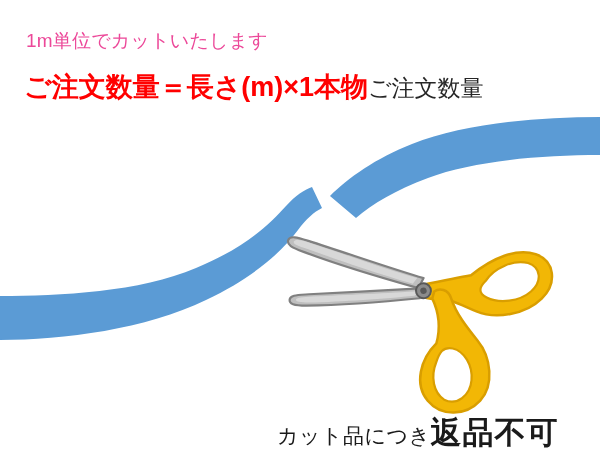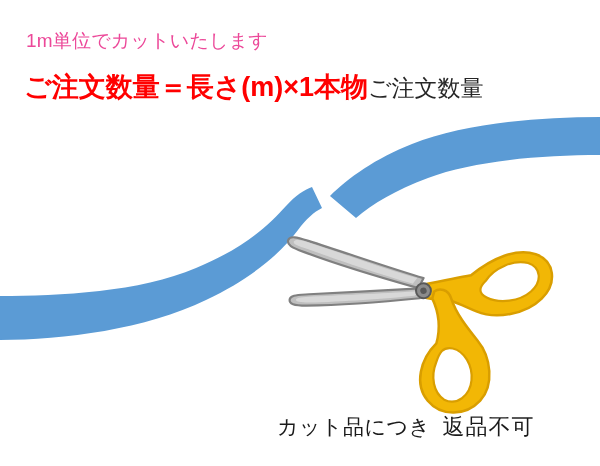--- a/index.html
+++ b/index.html
@@ -52,24 +52,23 @@
     top: 412px;
     white-space: nowrap;
     color: #1a1a1a;
   }
   .txt-bottom .small {
     font-size: 21px;
     letter-spacing: 0.5px;
     margin-top: 32px;
   }
   .txt-bottom .big {
-    font-size: 22px;
-    font-weight: normal;
+    font-size: 31px;
+    font-weight: bold;
     letter-spacing: 1px;
-    margin-left: 12px;
   }
   
   #art {
     position: absolute;
     left: 0;
     top: 0;
     width: 600px;
     height: 466px;
   }
 </style>

